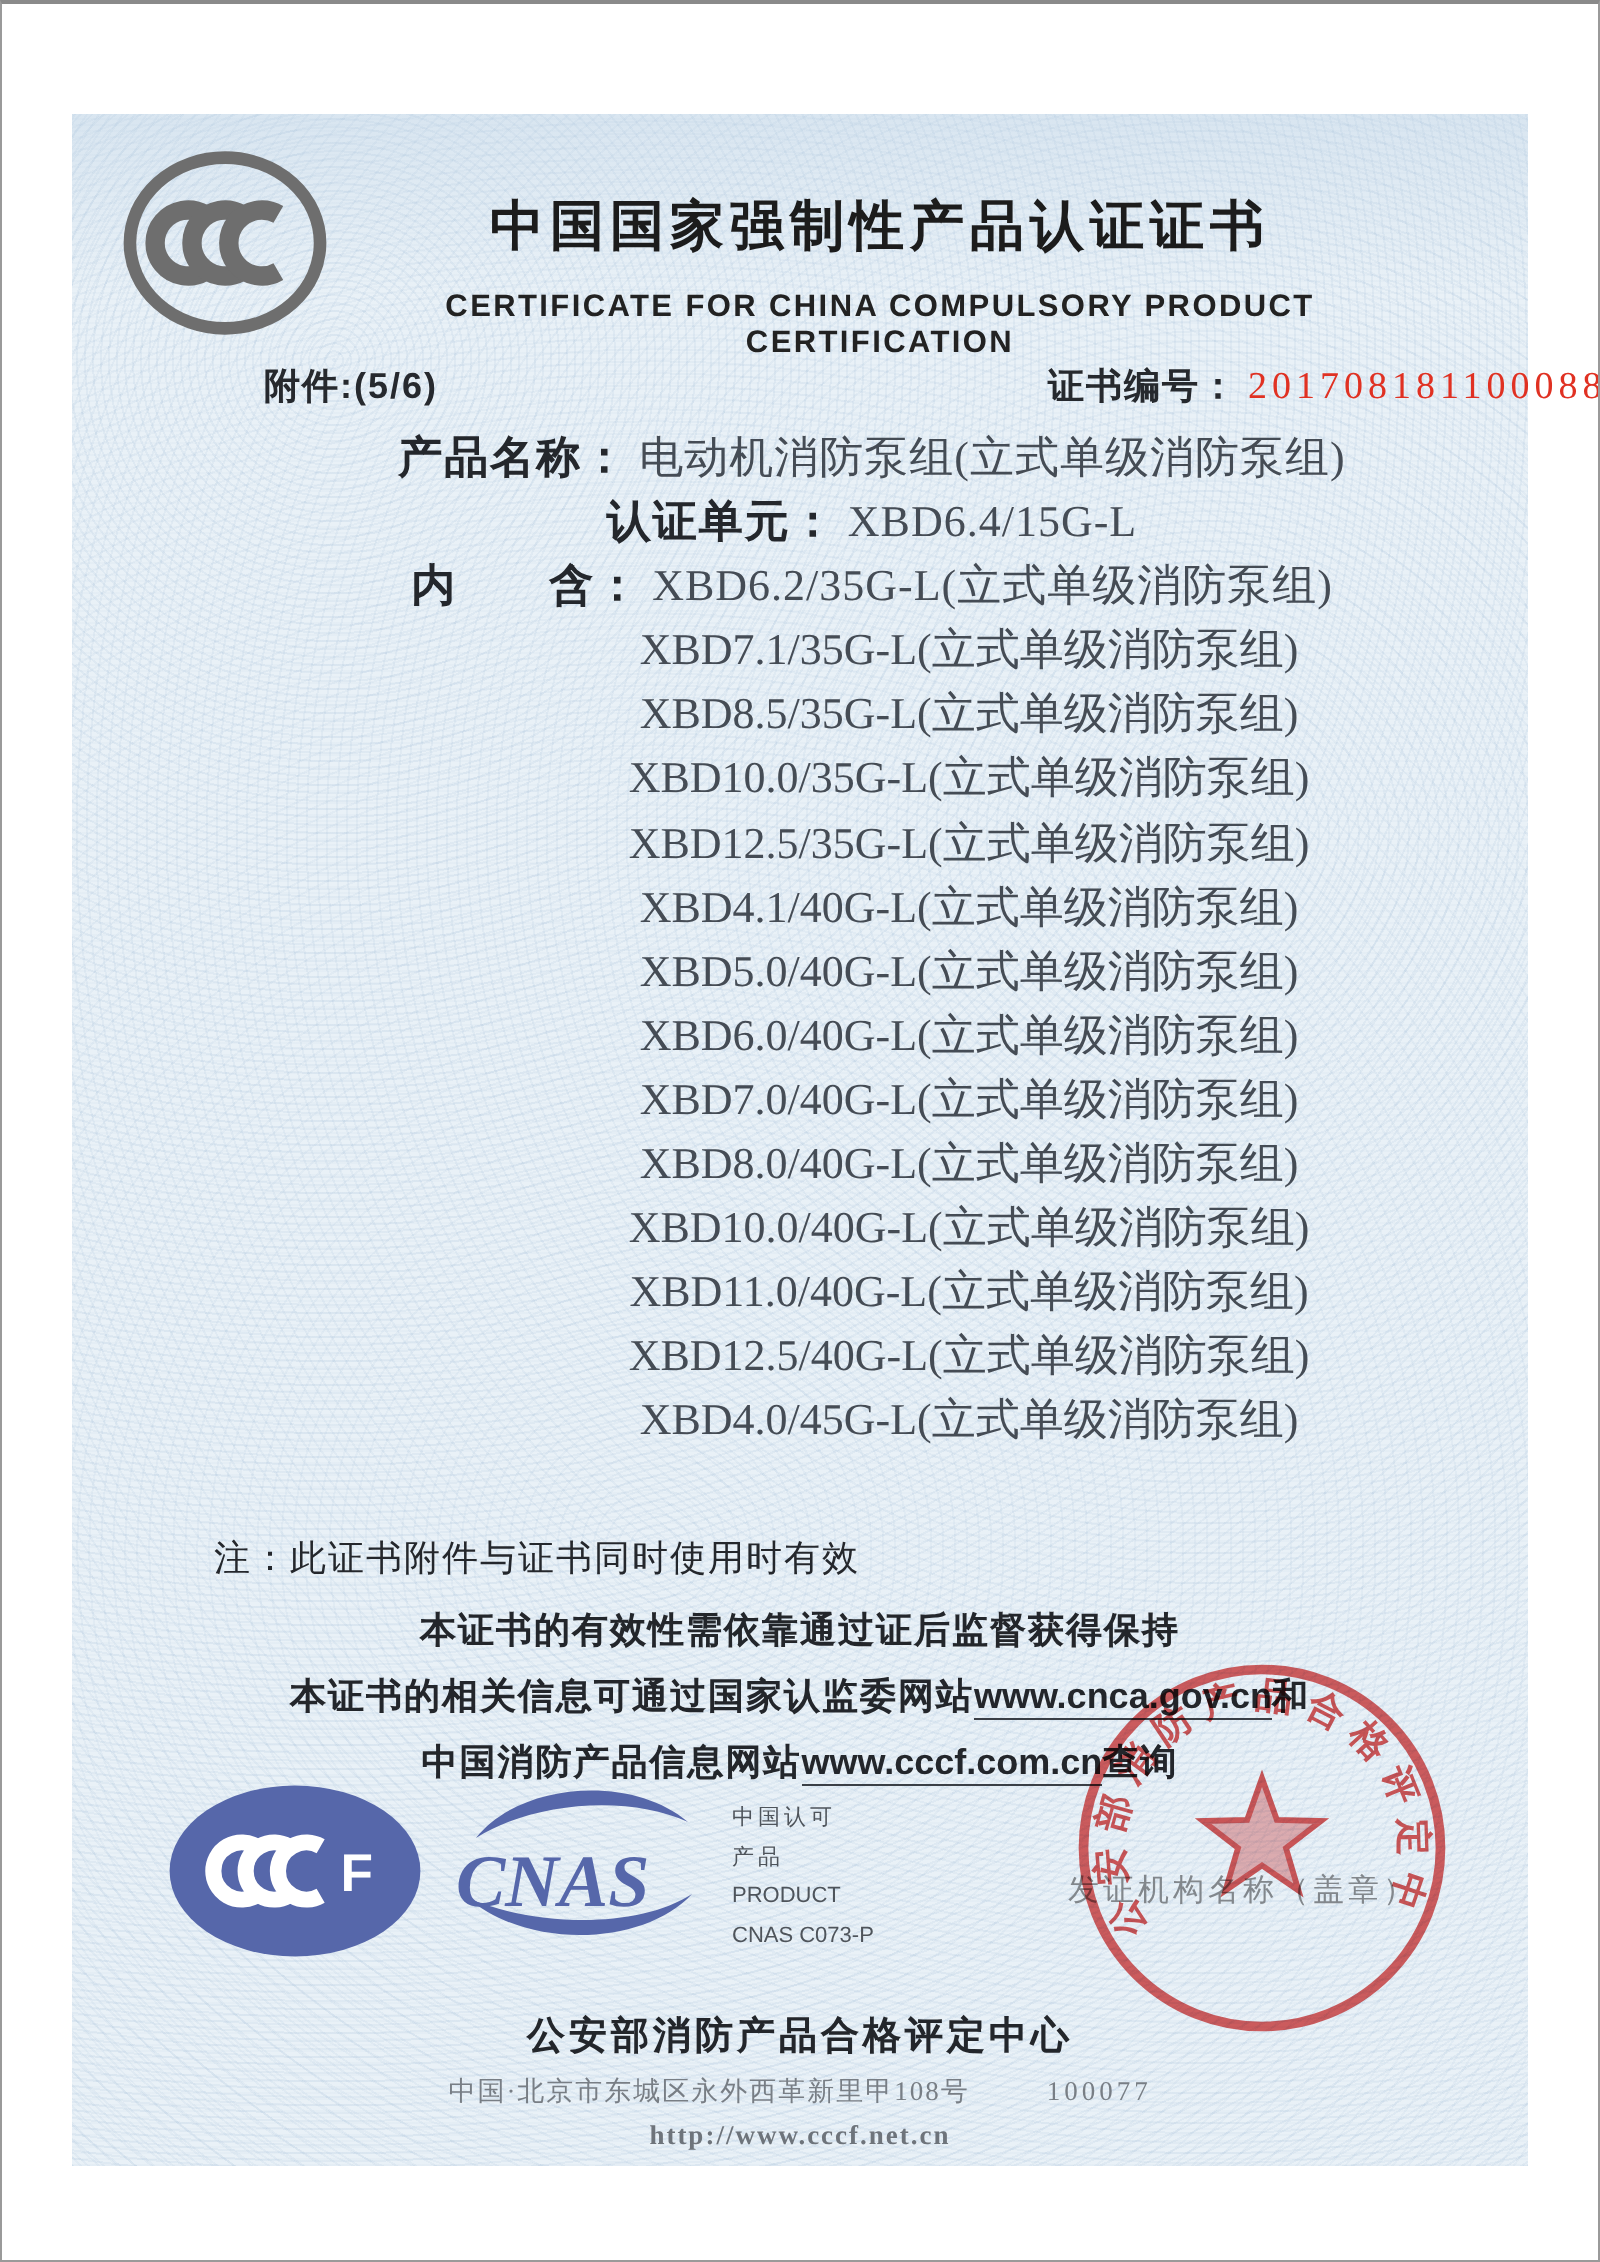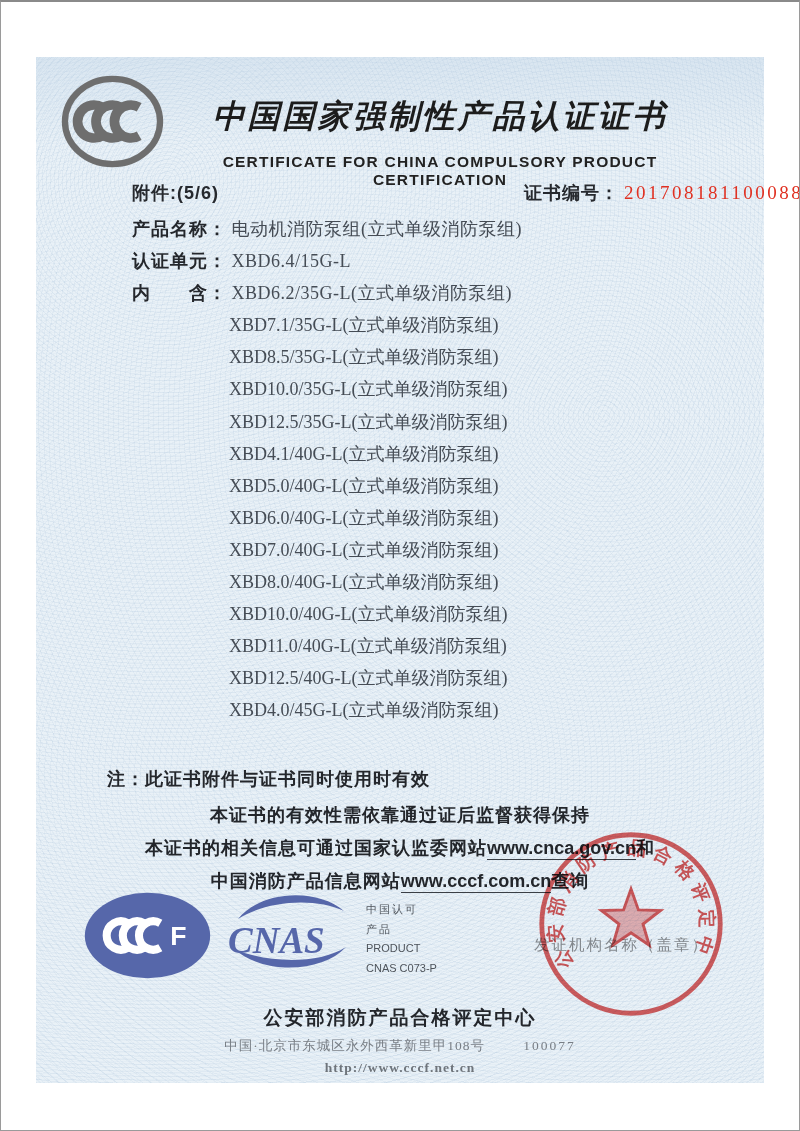--- a/index.html
+++ b/index.html
@@ -17,36 +17,36 @@
     position:absolute; left:35px; top:55px; width:728px; height:1026px;
     background-color:#e9f1f7;
     background-image:
       linear-gradient(180deg, rgba(186,208,228,.35) 0, rgba(186,208,228,0) 90px),
       repeating-radial-gradient(circle at 18% 12%, rgba(130,165,200,.10) 0 1px, rgba(0,0,0,0) 1px 4px),
       repeating-radial-gradient(circle at 78% 35%, rgba(130,165,200,.09) 0 1px, rgba(0,0,0,0) 1px 5px),
       repeating-radial-gradient(circle at 40% 70%, rgba(130,165,200,.08) 0 1px, rgba(0,0,0,0) 1px 6px),
       repeating-linear-gradient(0deg, rgba(150,180,210,.06) 0 1px, rgba(0,0,0,0) 1px 3px);
   }
   .titles { position:absolute; left:120px; right:40px; top:38px; text-align:center; color:#1c1c1c; }
-  .title-cn { font-size:32px; font-weight:bold; letter-spacing:3px;font-style:italic; }
+  .title-cn { font-size:27px; font-weight:bold; letter-spacing:3px; }
   .title-en { margin-top:14px; font-size:15.5px; font-weight:bold; letter-spacing:1.2px; color:#222; }
   .ccc-logo { position:absolute; left:23px; top:16px; width:107px; height:97px; }
 
   .meta-row { position:absolute; left:0; top:124px; width:100%; height:24px; font-size:18px; }
   .attachment { position:absolute; left:96px; top:0; font-weight:bold; color:#26292e; letter-spacing:1px; }
   .certno { position:absolute; left:452px; top:0; white-space:nowrap;margin-left:36px; }
   .certno .lbl { font-weight:bold; color:#26292e; letter-spacing:1px; }
   .certno .num { color:#e03122; font-family:"Liberation Serif", serif; letter-spacing:2.5px; font-size:19px; }
 
-  .fields { position:absolute; left:96px; top:156px; right:24px; font-size:18px; line-height:32.1px;
-            color:#454c55; font-family:"Liberation Serif", serif; white-space:nowrap; }
+  .fields { position:absolute; left:96px; top:156px; right:24px; font-size:22px; line-height:32.1px;
+            color:#454c55; font-family:"Liberation Serif", serif; white-space:nowrap;text-align:center; }
   .frow .lbl { font-weight:bold; color:#24272c; font-family:"Liberation Sans", sans-serif; letter-spacing:1px; }
   .frow .val { letter-spacing:0.5px; }
   .includes-list { margin-left:97px; }
-  .note { position:absolute; left:71px; top:710px; font-size:18px; font-weight:bold; color:#24272c; letter-spacing:1px; }
+  .note { position:absolute; left:71px; top:710px; font-size:18px; font-weight:normal; color:#24272c; letter-spacing:1px; }
 
   .statements { position:absolute; left:0; top:742px; width:100%; text-align:center;
                 font-size:18px; font-weight:bold; color:#23262b; line-height:33px; letter-spacing:1px; }
   .statements .url { font-family:"Liberation Sans", sans-serif; letter-spacing:0;
                      border-bottom:1.5px solid #3a3f46; padding-bottom:1px; }
 
   .cccf-logo { position:absolute; left:45px; top:832px; width:133px; height:93px; }
   .cnas-logo { position:absolute; left:192px; top:832px; width:122px; height:86px; }
   .cnas-text { position:absolute; left:330px; top:843px; font-size:11px; line-height:19.5px; color:#4e545b; }
   .cnas-text .cn { letter-spacing:2px; }

